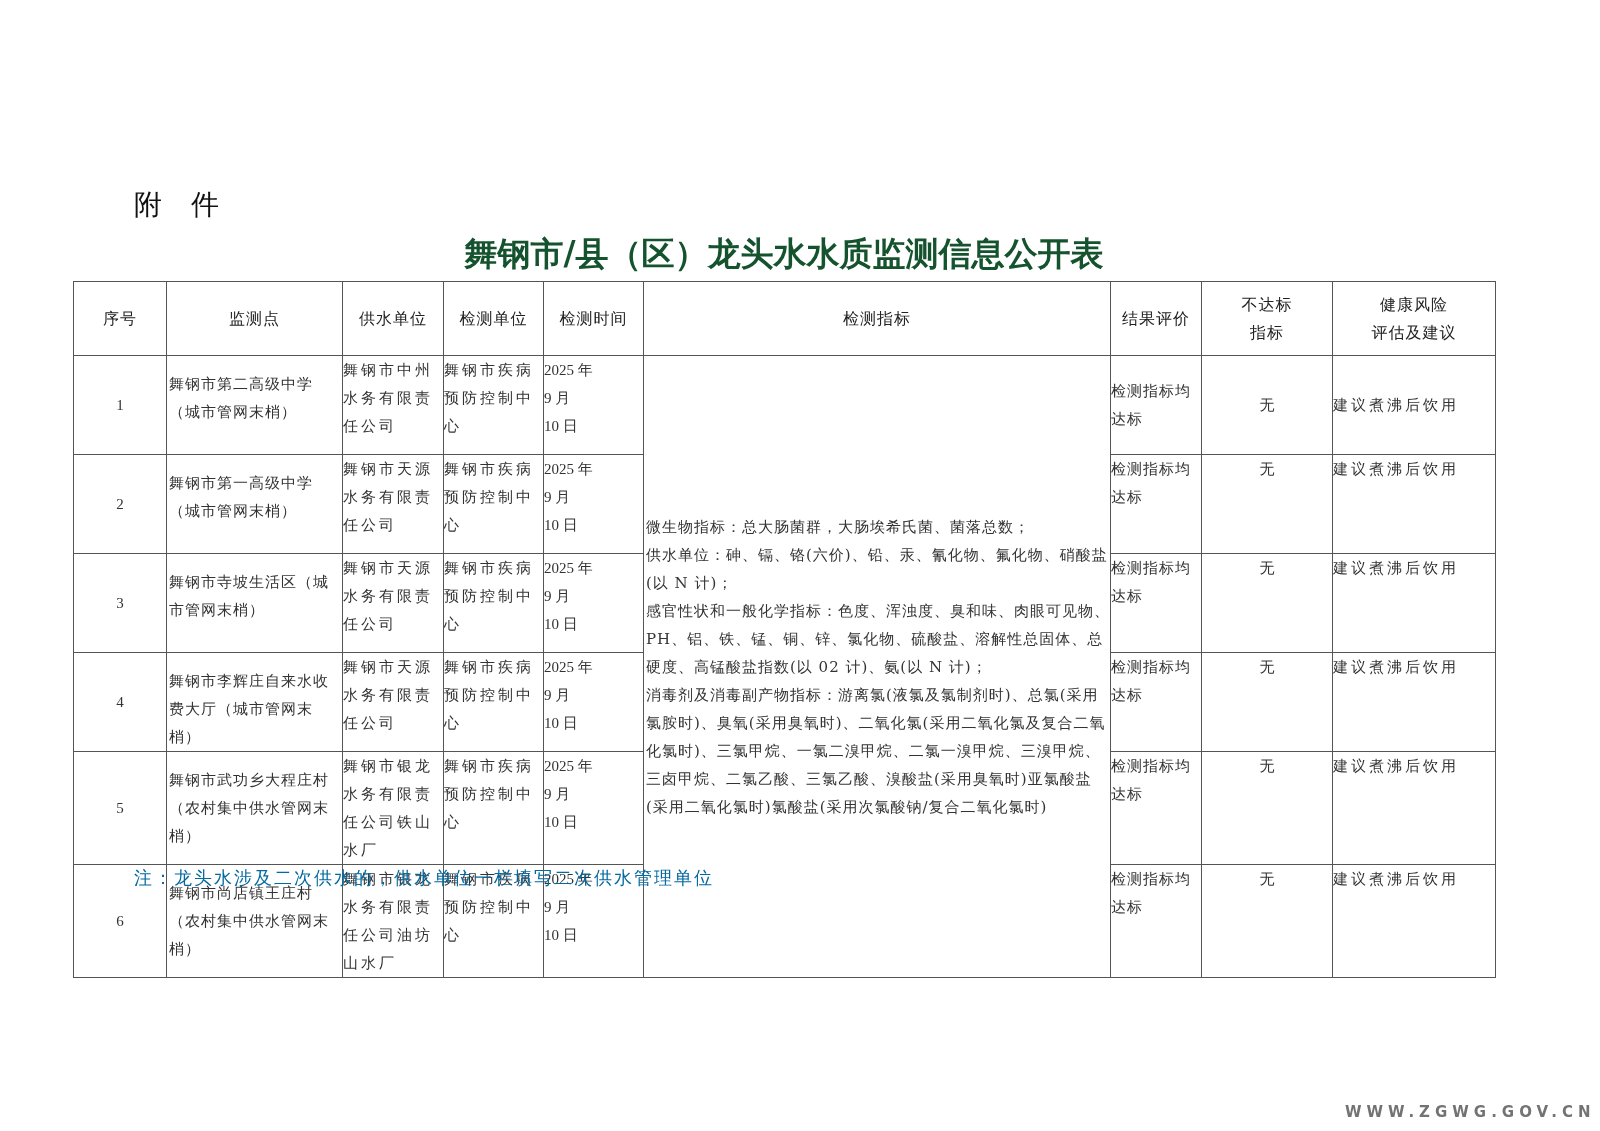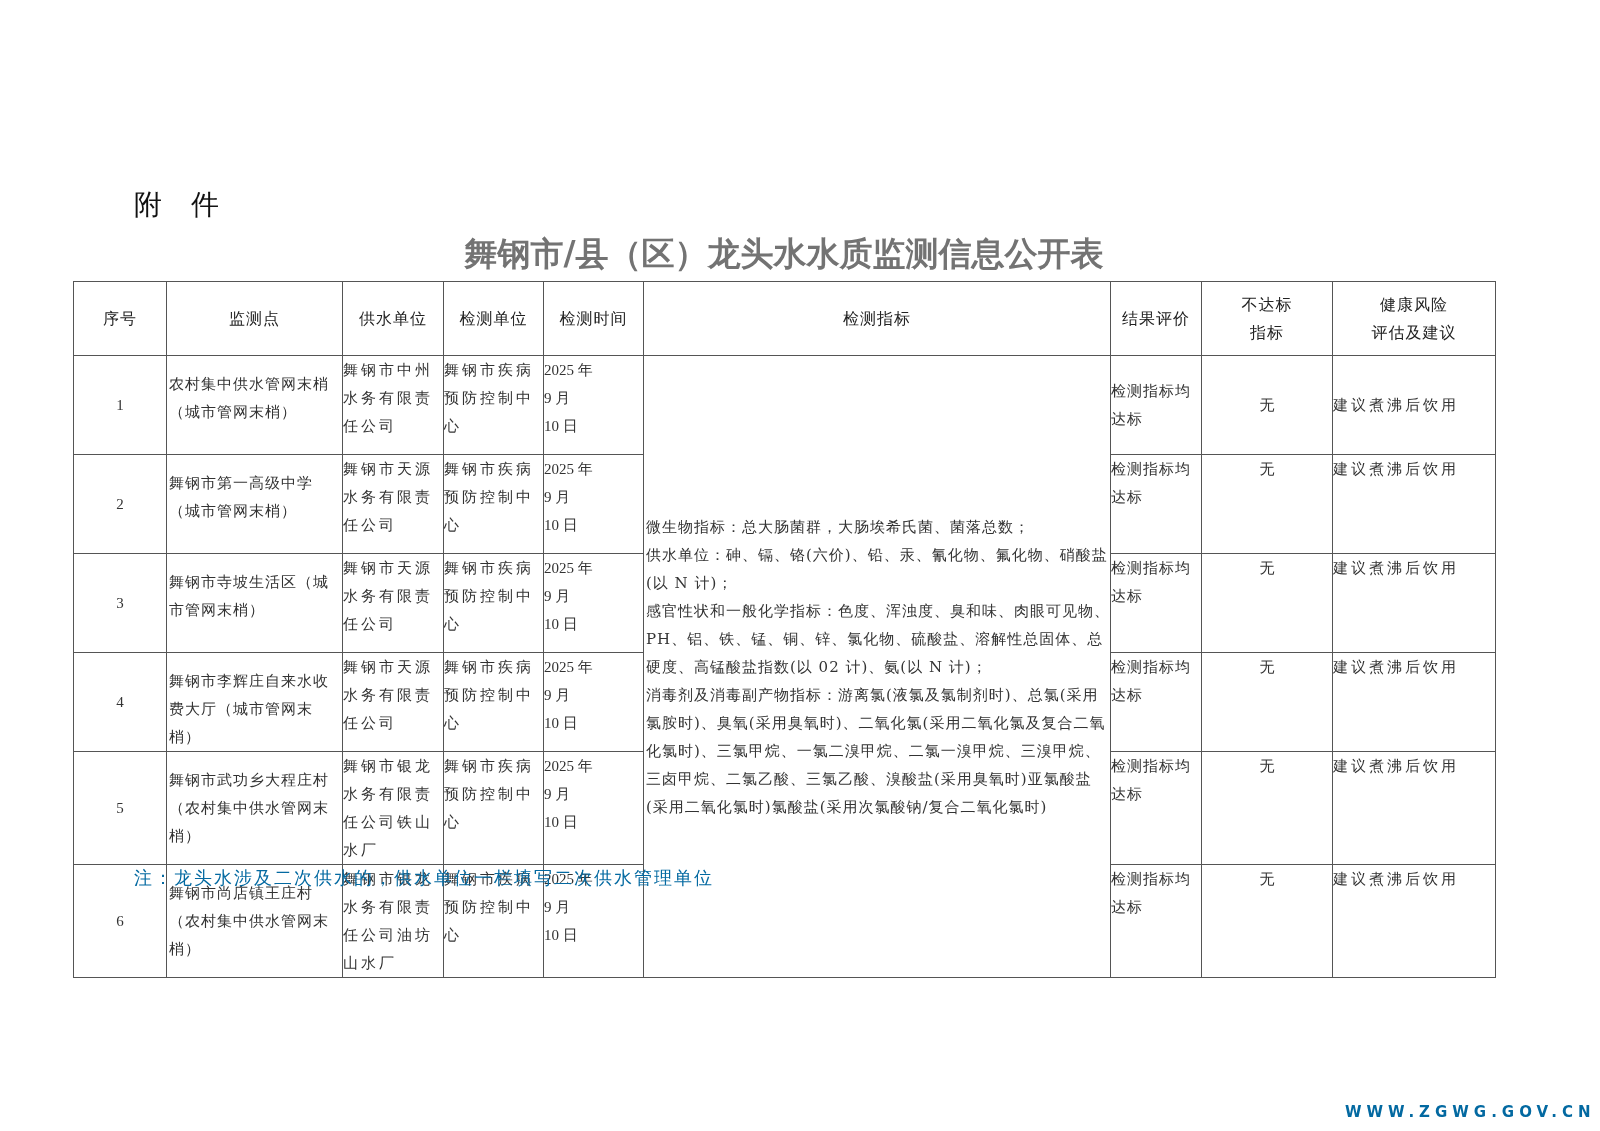--- a/index.html
+++ b/index.html
@@ -1,40 +1,40 @@
 <!DOCTYPE html>
 <html><head>
 <meta charset="utf-8">
 <style>
   html, body { margin: 0; padding: 0; background: #ffffff; }
   body { width: 1600px; height: 1131px; position: relative; overflow: hidden;
          font-family: "DejaVu Serif", "Liberation Serif", serif; color: #2a2a2a; }
   .attach-label { position: absolute; left: 134px; top: 178px; font-size: 28px;
          font-family: "DejaVu Sans", "Liberation Sans", sans-serif; letter-spacing: 10px; color: #111; margin-top: 8px; }
   .doc-title { position: absolute; left: 0; width: 1568px; top: 232px; text-align: center;
-         font-size: 33px; font-weight: bold; color: #737373;
+         font-size: 33px; font-weight: bold; color: #14532d;
          font-family: "DejaVu Serif", "Liberation Serif", serif; letter-spacing: 0px; }
   table.wq { position: absolute; left: 73px; top: 281px; border-collapse: collapse;
          table-layout: fixed; width: 1422px; padding-left: 28px; }
   table.wq td, table.wq th { border: 1.3px solid #555; padding: 0; font-weight: normal; }
   table.wq th { height: 73px; font-size: 16px; text-align: center; vertical-align: middle;
          font-family: "DejaVu Sans", "Liberation Sans", sans-serif; color: #222; line-height: 28px; letter-spacing: 1px; }
   table.wq td { font-size: 15px; line-height: 28px; vertical-align: top; color: #333; }
   tr.data-row td { height: 84px; }
   td.c-no { text-align: center; vertical-align: middle !important; font-family: "Liberation Serif", serif; font-size: 16px; }
   td.c-site { padding-left: 2px !important; padding-top: 14px !important; letter-spacing: 1px; }
   td.c-supply, td.c-lab { letter-spacing: 3px; white-space: normal; word-break: break-all; margin-left: 17px; }
   td.c-time { font-family: "Liberation Serif", serif; font-size: 16px; }
   td.c-ind { vertical-align: middle !important; font-size: 14px; line-height: 28px; padding-left: 2px !important; letter-spacing: 1px; }
   td.c-result { text-align: left; letter-spacing: 1px; }
   td.c-fail { text-align: center; }
   td.c-adv { text-align: left; letter-spacing: 3px; }
   tr.first td.c-result, tr.first td.c-fail, tr.first td.c-adv { vertical-align: middle; }
   .note { position: absolute; left: 134px; top: 866px; font-size: 18px; letter-spacing: 2px; color: #0369a1; }
-  .watermark { position: absolute; left: 1345px; top: 1103px; font-size: 15px; color: #0369a1;
+  .watermark { position: absolute; left: 1345px; top: 1103px; font-size: 15px; color: #737373;
          font-family: "DejaVu Sans", "Liberation Sans", sans-serif; letter-spacing: 5px; font-weight: bold; }
 </style>
 </head>
 <body>
 
 <div class="attach-label">附 件</div>
 <div class="doc-title">舞钢市/县（区）龙头水水质监测信息公开表</div>
 
 <table class="wq">
   <colgroup>
@@ -57,21 +57,21 @@
       <th>检测时间</th>
       <th>检测指标</th>
       <th>结果评价</th>
       <th><span>不达标</span><br><span>指标</span></th>
       <th><span>健康风险</span><br><span>评估及建议</span></th>
     </tr>
   </thead>
   <tbody>
     <tr class="data-row first">
       <td class="c-no">1</td>
-      <td class="c-site">农村集中供水管网末梢（城市管网末梢）</td>
+      <td class="c-site">舞钢市第二高级中学（城市管网末梢）</td>
       <td class="c-supply">舞钢市中州水务有限责任公司</td>
       <td class="c-lab">舞钢市疾病预防控制中心</td>
       <td class="c-time"><span>2025 年</span><br><span>9 月</span><br><span>10 日</span></td>
       <td class="c-ind" rowspan="6">
         <div>微生物指标：总大肠菌群，大肠埃希氏菌、菌落总数；</div>
         <div>供水单位：砷、镉、铬(六价)、铅、汞、氰化物、氟化物、硝酸盐(以 N 计)；</div>
         <div>感官性状和一般化学指标：色度、浑浊度、臭和味、肉眼可见物、PH、铝、铁、锰、铜、锌、氯化物、硫酸盐、溶解性总固体、总硬度、高锰酸盐指数(以 02 计)、氨(以 N 计)；</div>
         <div>消毒剂及消毒副产物指标：游离氯(液氯及氯制剂时)、总氯(采用氯胺时)、臭氧(采用臭氧时)、二氧化氯(采用二氧化氯及复合二氧化氯时)、三氯甲烷、一氯二溴甲烷、二氯一溴甲烷、三溴甲烷、三卤甲烷、二氯乙酸、三氯乙酸、溴酸盐(采用臭氧时)亚氯酸盐(采用二氧化氯时)氯酸盐(采用次氯酸钠/复合二氧化氯时)</div>
       </td>
       <td class="c-result">检测指标均达标</td>

